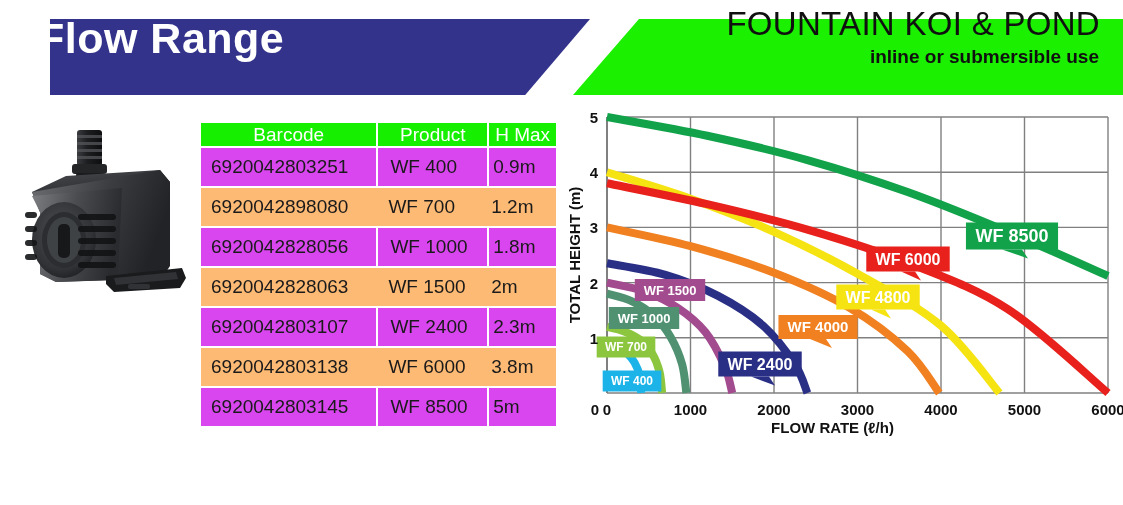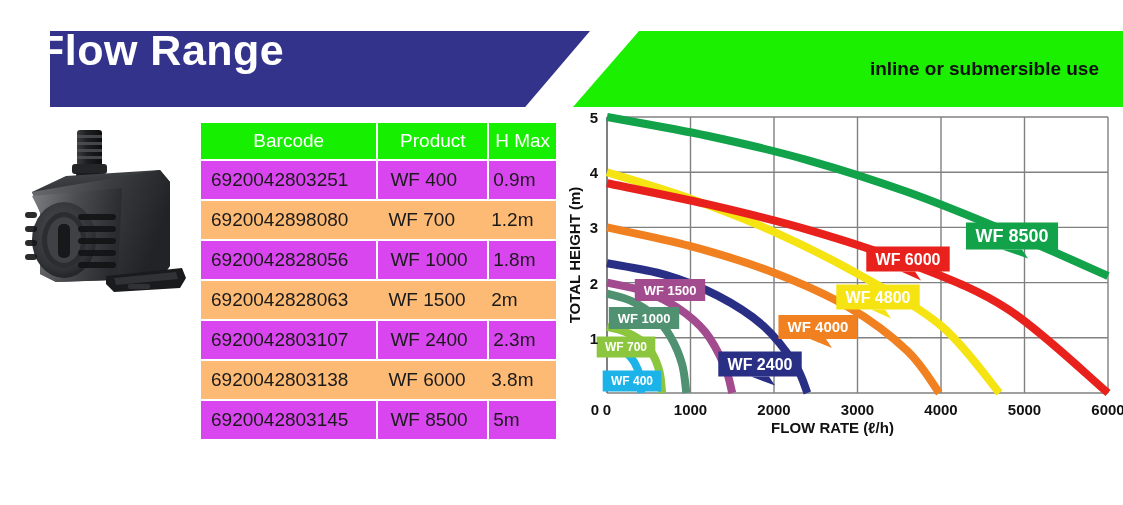--- a/index.html
+++ b/index.html
@@ -1,20 +1,20 @@
 <!DOCTYPE html>
 <html><head>
 <meta charset="utf-8">
 <style>
   html,body{margin:0;padding:0;background:#ffffff;}
   body{width:1123px;height:505px;position:relative;overflow:hidden;
        font-family:"Liberation Sans","DejaVu Sans",sans-serif;}
 
   
-  #header{position:absolute;left:0;top:12px;width:1123px;height:104px;}
+  #header{position:absolute;left:0;top:0;width:1123px;height:104px;}
   .banner-blue{position:absolute;left:50px;top:19px;width:540px;height:76px;
       background:#33338c;
       clip-path:polygon(0 0, 100% 0, 88% 100%, 0 100%);}
   .banner-blue-text{position:absolute;left:38px;top:12px;color:#ffffff;
       font-size:43px;font-weight:bold;letter-spacing:.5px;line-height:52px;}
   .banner-green{position:absolute;left:573px;top:19px;width:550px;height:76px;
       background:#1bf000;
       clip-path:polygon(12% 0, 100% 0, 100% 100%, 0 100%);}
   .banner-green-title{position:absolute;right:23px;top:4px;color:#101010;
       font-size:33px;font-weight:normal;letter-spacing:.3px;line-height:40px;
@@ -24,21 +24,21 @@
 
   
   #pump{position:absolute;left:10px;top:126px;width:180px;height:170px;}
 
   
   #spec-table{position:absolute;left:201px;top:121px;width:355px;
       border-collapse:separate;border-spacing:0 2px;}
   #spec-table td,#spec-table th{padding:0;height:38px;vertical-align:middle;
       font-size:19px;color:#1a1a1a;font-weight:normal;}
   #spec-table thead th{background:#17ef00;color:#ffffff;font-size:19px;
-      font-weight:normal;height:36px;text-align:center;}
+      font-weight:normal;height:23px;text-align:center;}
   #spec-table thead th.c1{width:174px;}
   #spec-table thead th.c2{width:110px;}
   #spec-table thead th.c3{width:69px;margin-top:41px;}
   #spec-table thead tr th + th{border-left:2px solid #ffffff;}
   #spec-table tbody td{text-align:left;}
   #spec-table tbody td.c1{width:174px;padding-left:10px;}
   #spec-table tbody td.c2{width:110px;padding-left:12px;}
   #spec-table tbody td.c3{width:69px;padding-left:4px;}
   #spec-table tbody tr.alt td{background:#d946ef;}
   #spec-table tbody tr.alt td + td{border-left:2px solid #ffffff;}
@@ -54,20 +54,21 @@
   .axis-title{font-family:"Liberation Sans","DejaVu Sans",sans-serif;
       font-weight:bold;fill:#111111;font-size:15px;}
 </style>
 </head>
 <body>
 
 <div id="header">
   <div class="banner-blue"></div>
   <div class="banner-blue-text">Flow Range</div>
   <div class="banner-green"></div>
+  <div class="banner-green-title">FOUNTAIN KOI &amp; POND</div>
   <div class="banner-green-sub">inline or submersible use</div>
 </div>
 
 <div id="pump">
   <svg width="180" height="170" viewBox="0 0 180 170">
     <defs>
       <linearGradient id="bodyG" x1="0" y1="0" x2="1" y2="0.3">
         <stop offset="0" stop-color="#6d6f73"></stop>
         <stop offset="0.25" stop-color="#56585c"></stop>
         <stop offset="0.55" stop-color="#3b3d41"></stop>

